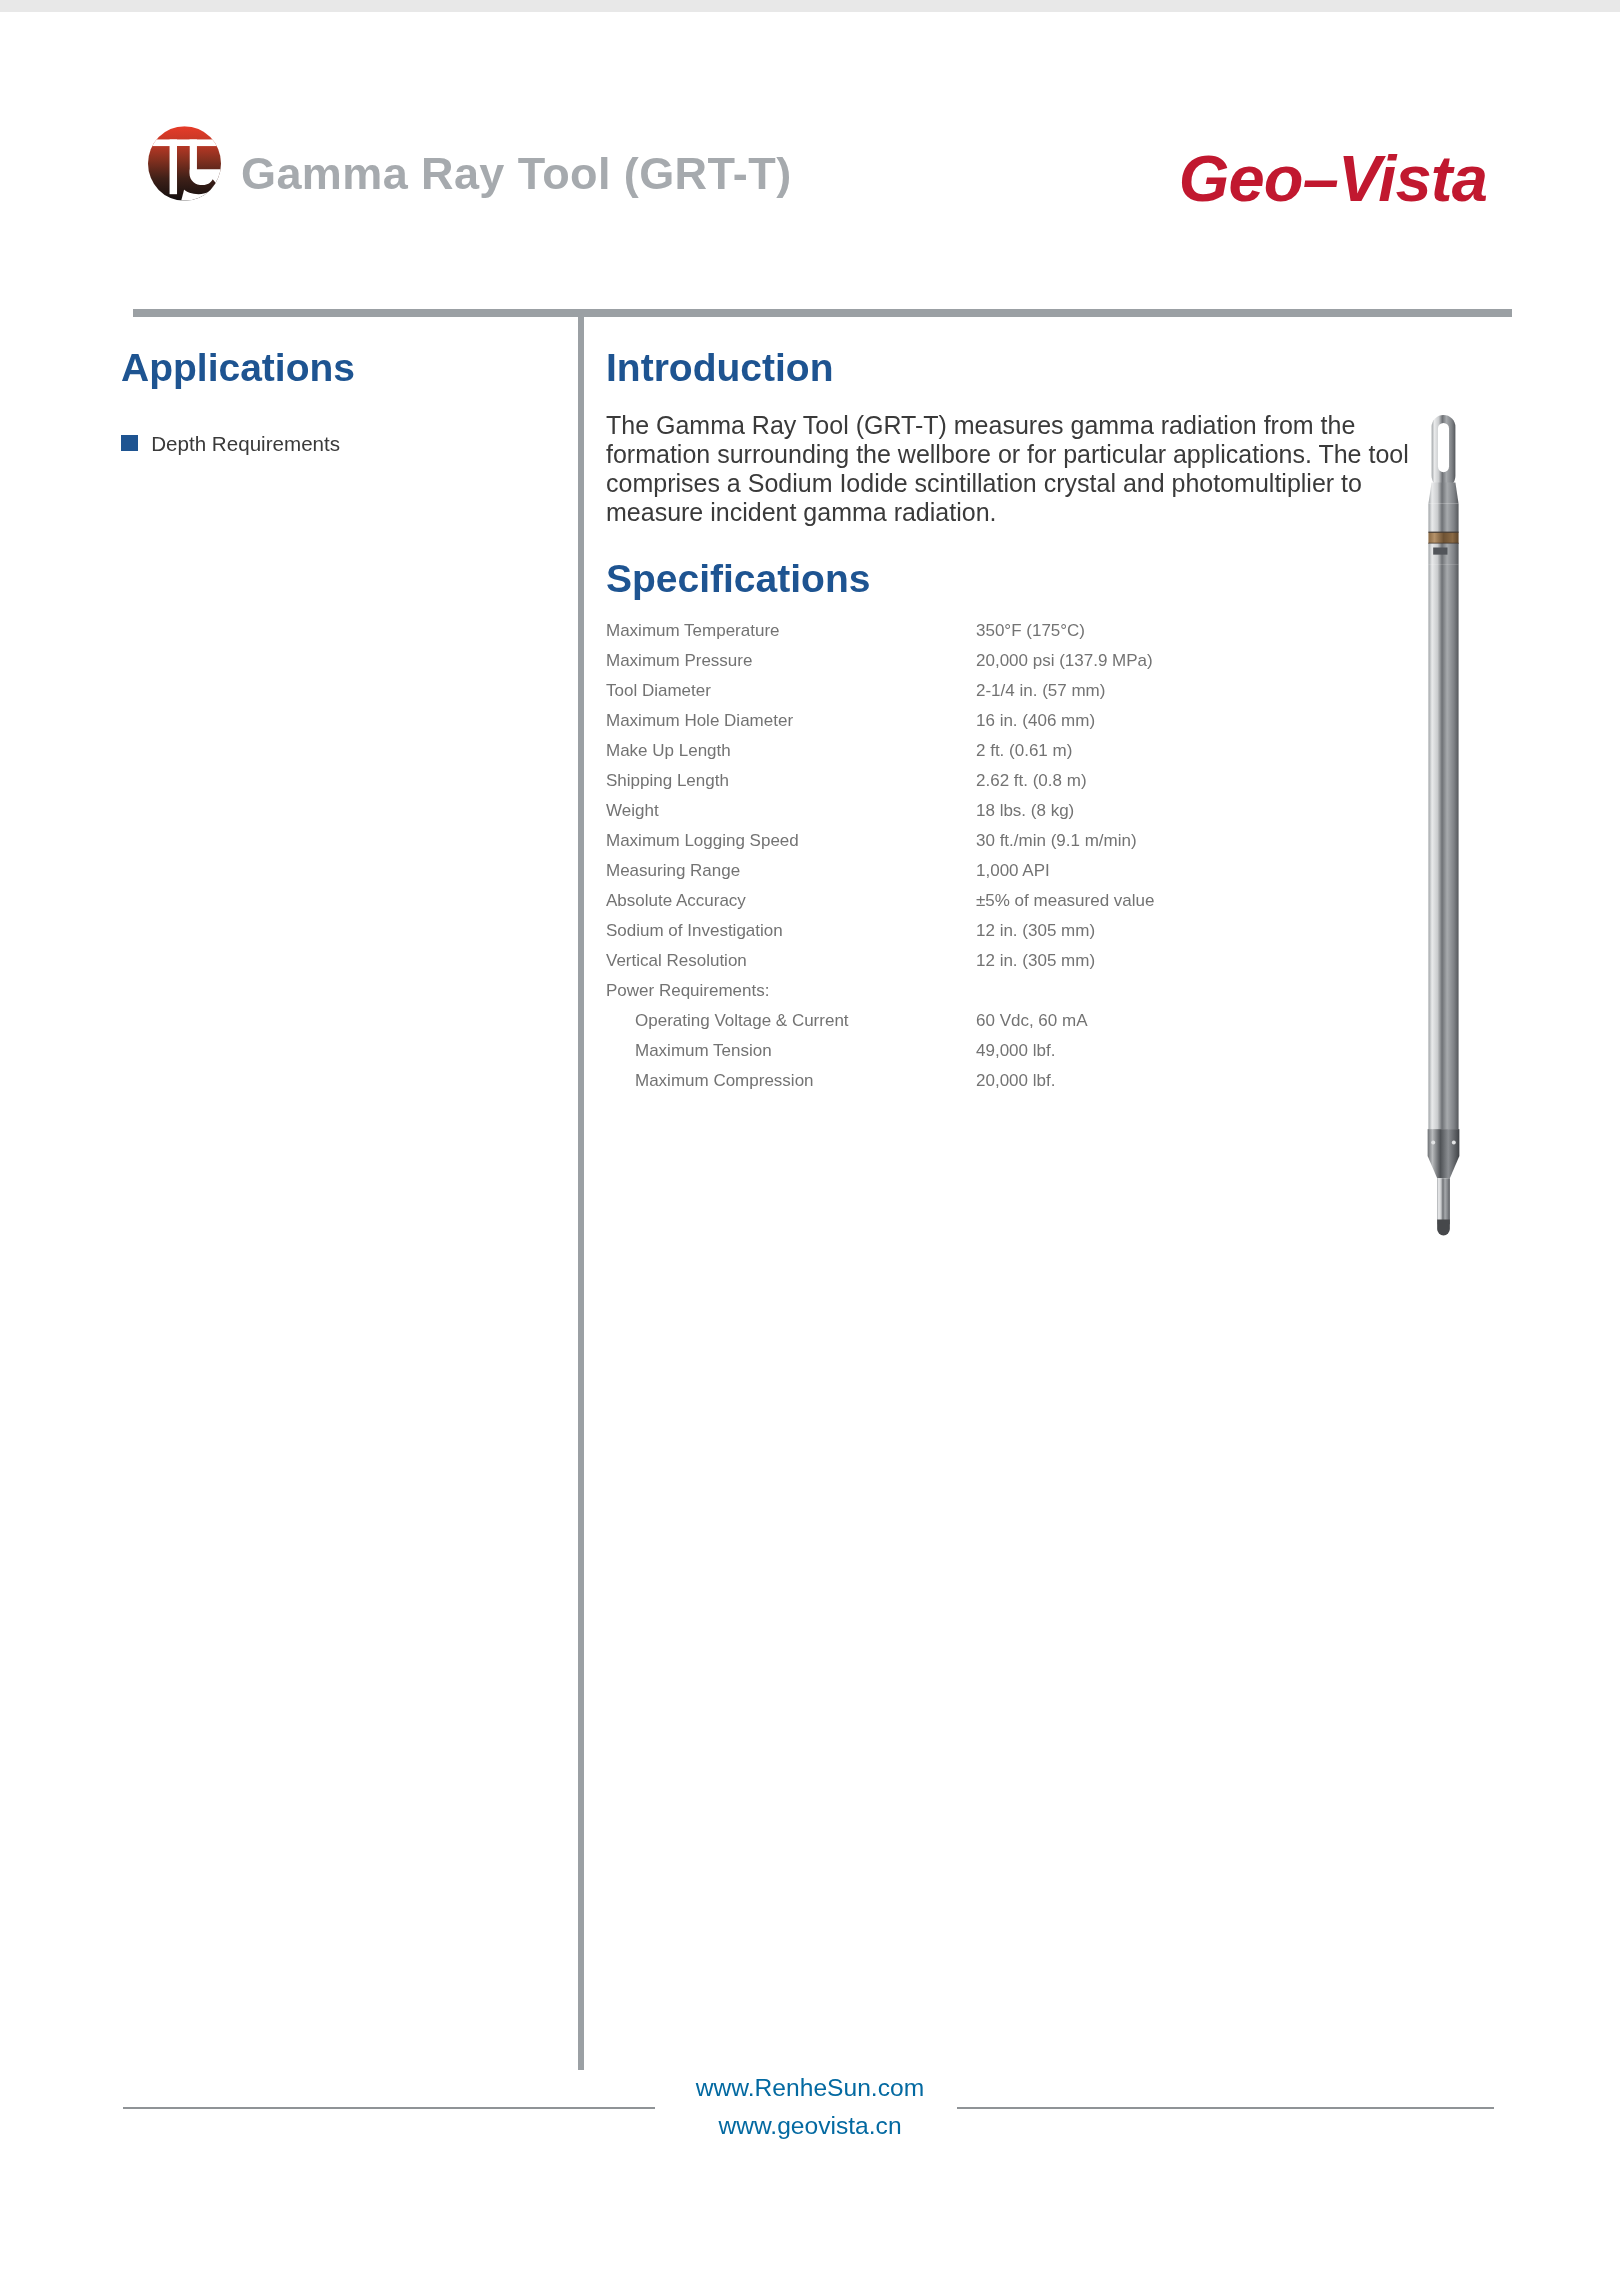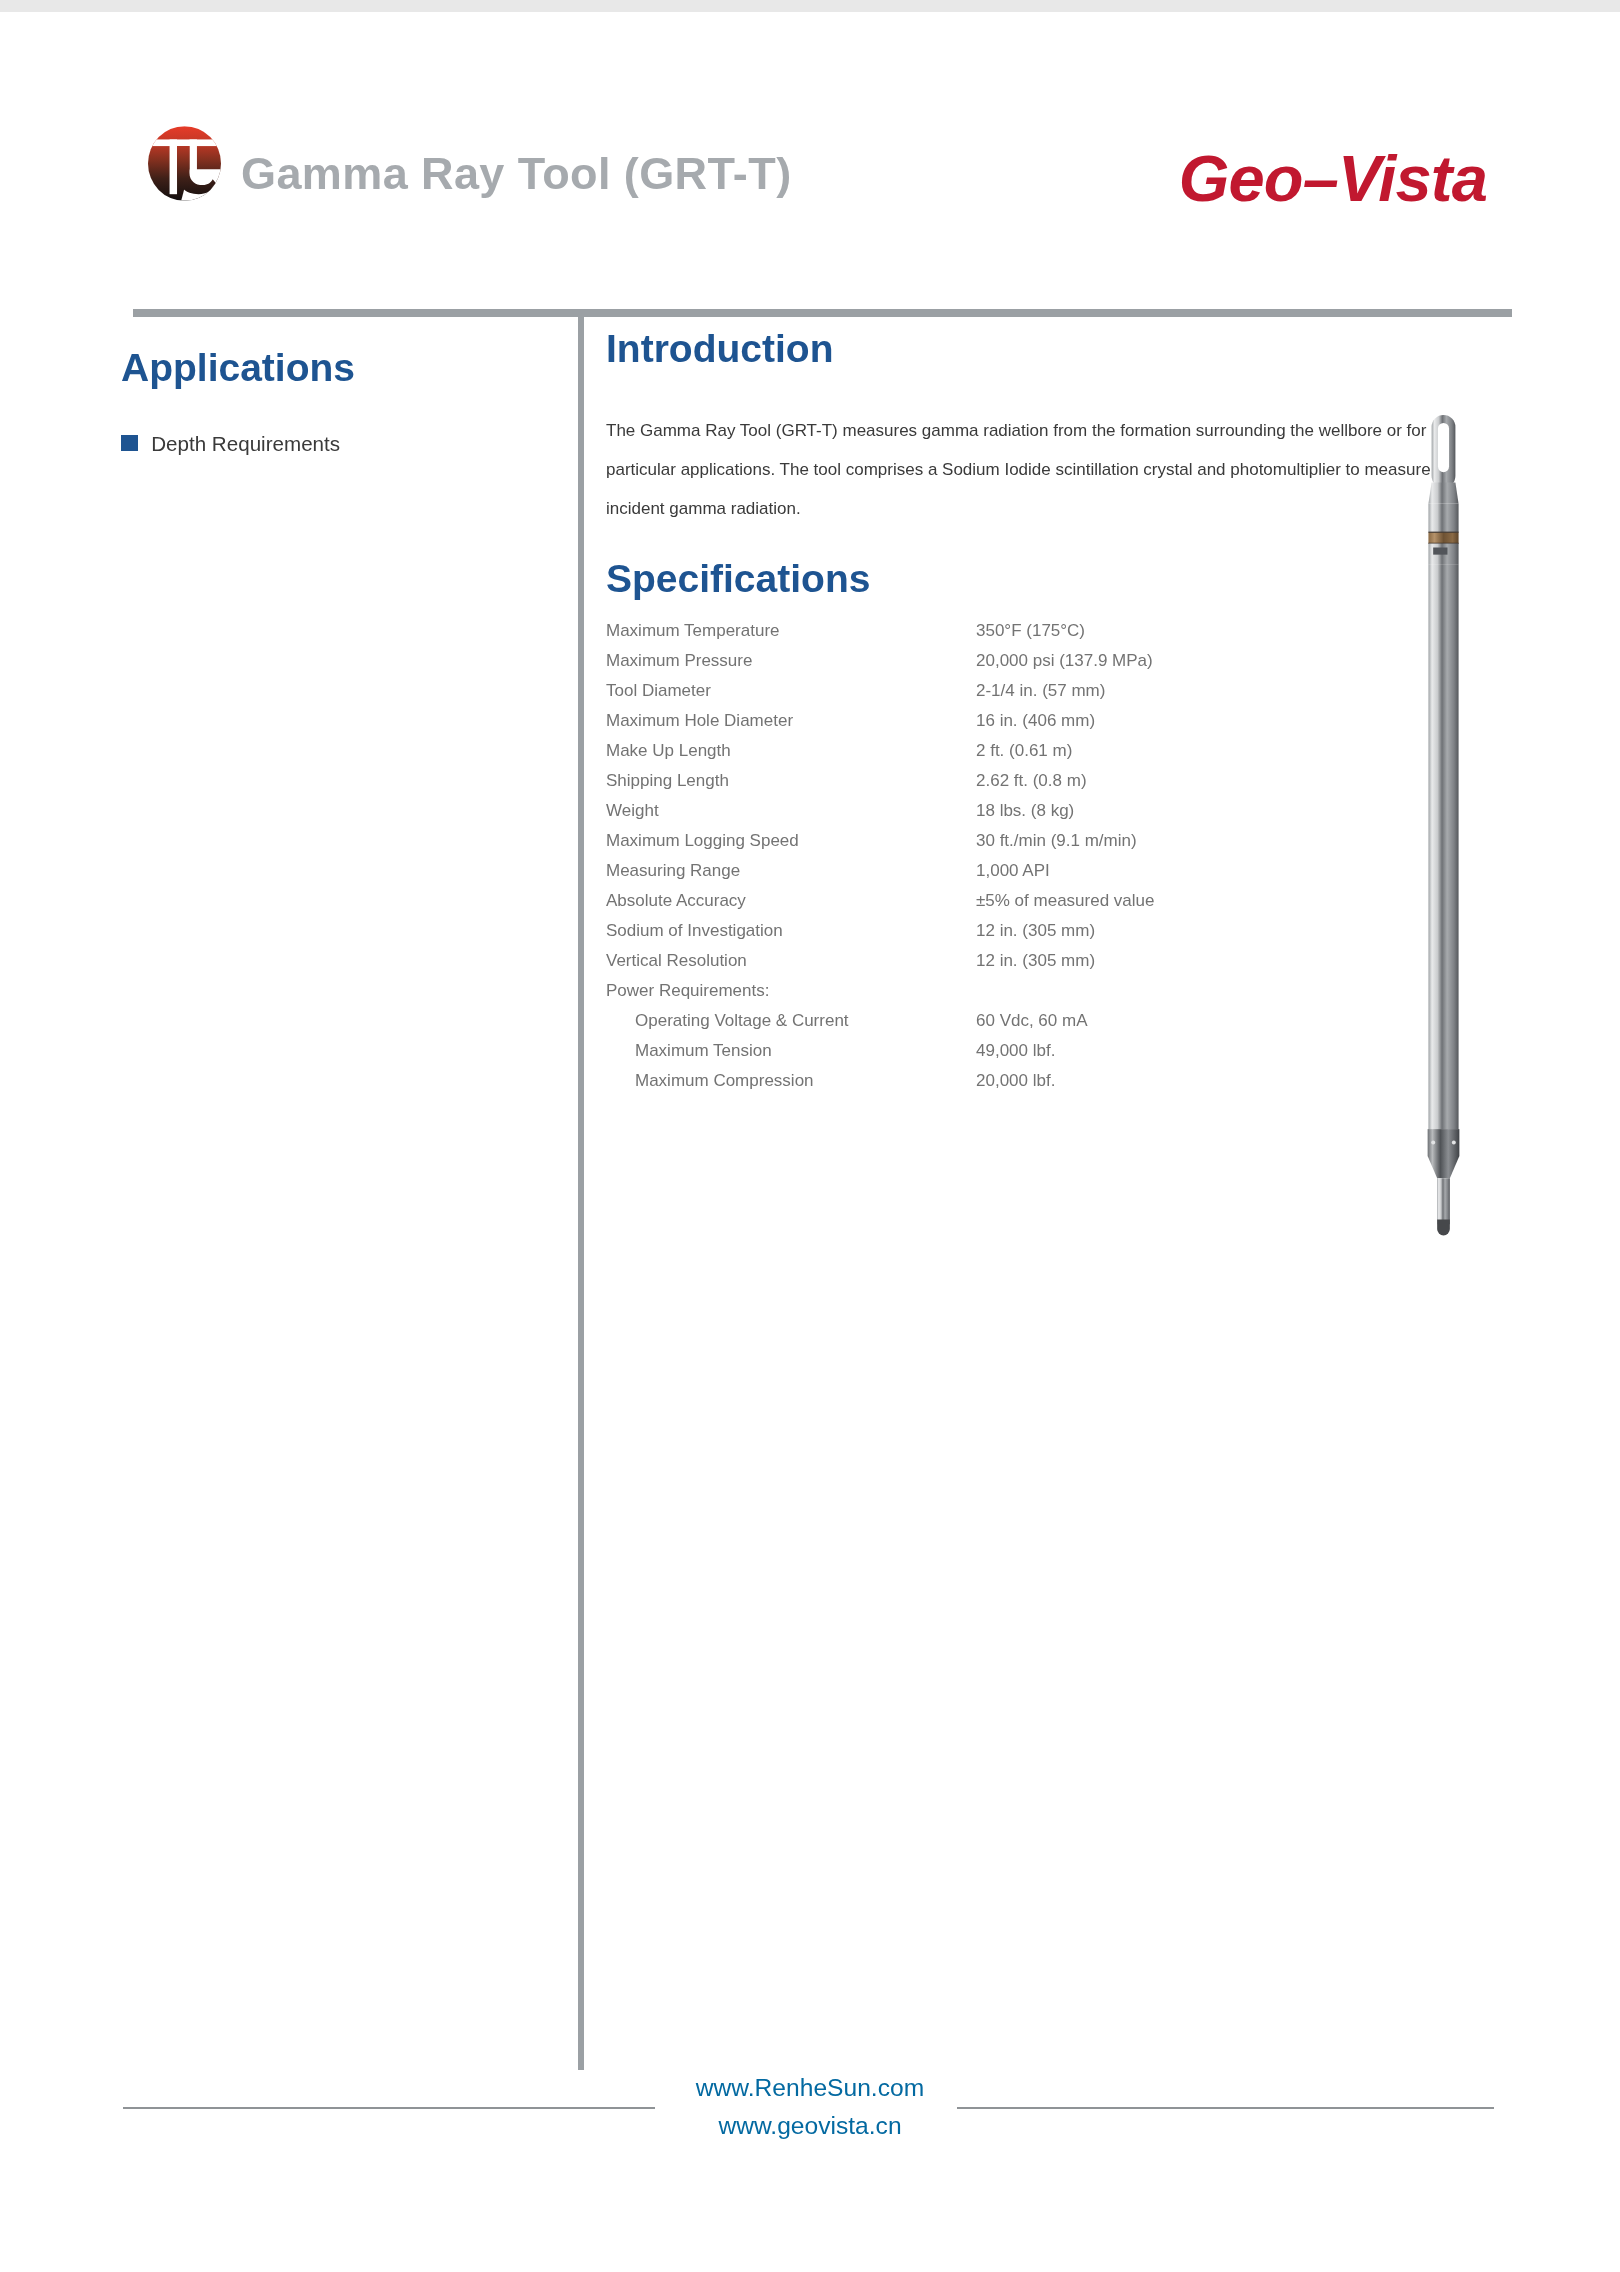--- a/index.html
+++ b/index.html
@@ -25,33 +25,33 @@
     color:#c1182f; letter-spacing:-0.8px; white-space:nowrap;
   }
   .top-rule { position:absolute; left:133px; top:297px; width:1379px; height:8px; background:#9ba0a4; }
   .col-divider { position:absolute; left:578px; top:305px; width:5.6px; height:1753px; background:#9ba0a4; }
 
   
   .sec-heading {
     position:absolute; font-size:39px; font-weight:700; color:#1e5491; white-space:nowrap;
   }
   #applications-heading { left:121px; top:334px; }
-  #introduction-heading { left:606px; top:315px; }
+  #introduction-heading { left:606px; top:334px; }
   #specifications-heading { left:606px; top:545px; }
 
   
   .app-list { position:absolute; left:121px; top:418px; width:333px; list-style:none; }
   .app-item { display:flex; gap:13.5px; margin-bottom:31px; font-size:20.6px; line-height:28px; color:#3a3a3a; }
   .bullet-square { flex:none; width:16.7px; height:16.7px; margin-top:4.8px; background:#1e5491; }
   .app-item .app-text { width:267px; }
 
   
   .intro-body {
     position:absolute; left:606px; top:399px; width:830px;
-    font-size:17px; line-height:39px; color:#3a3a3a;
+    font-size:25px; line-height:29px; color:#3a3a3a;
   }
 
   
   .spec-table { position:absolute; left:606px; top:609px; width:794px; }
   .spec-row { display:flex; height:30px; align-items:flex-start; font-size:17px; color:#737373; }
   .spec-label { width:370px; flex:none; }
   .spec-row.indent .spec-label { padding-left:29px; }
   .spec-value { flex:1; white-space:nowrap; }
 
   

